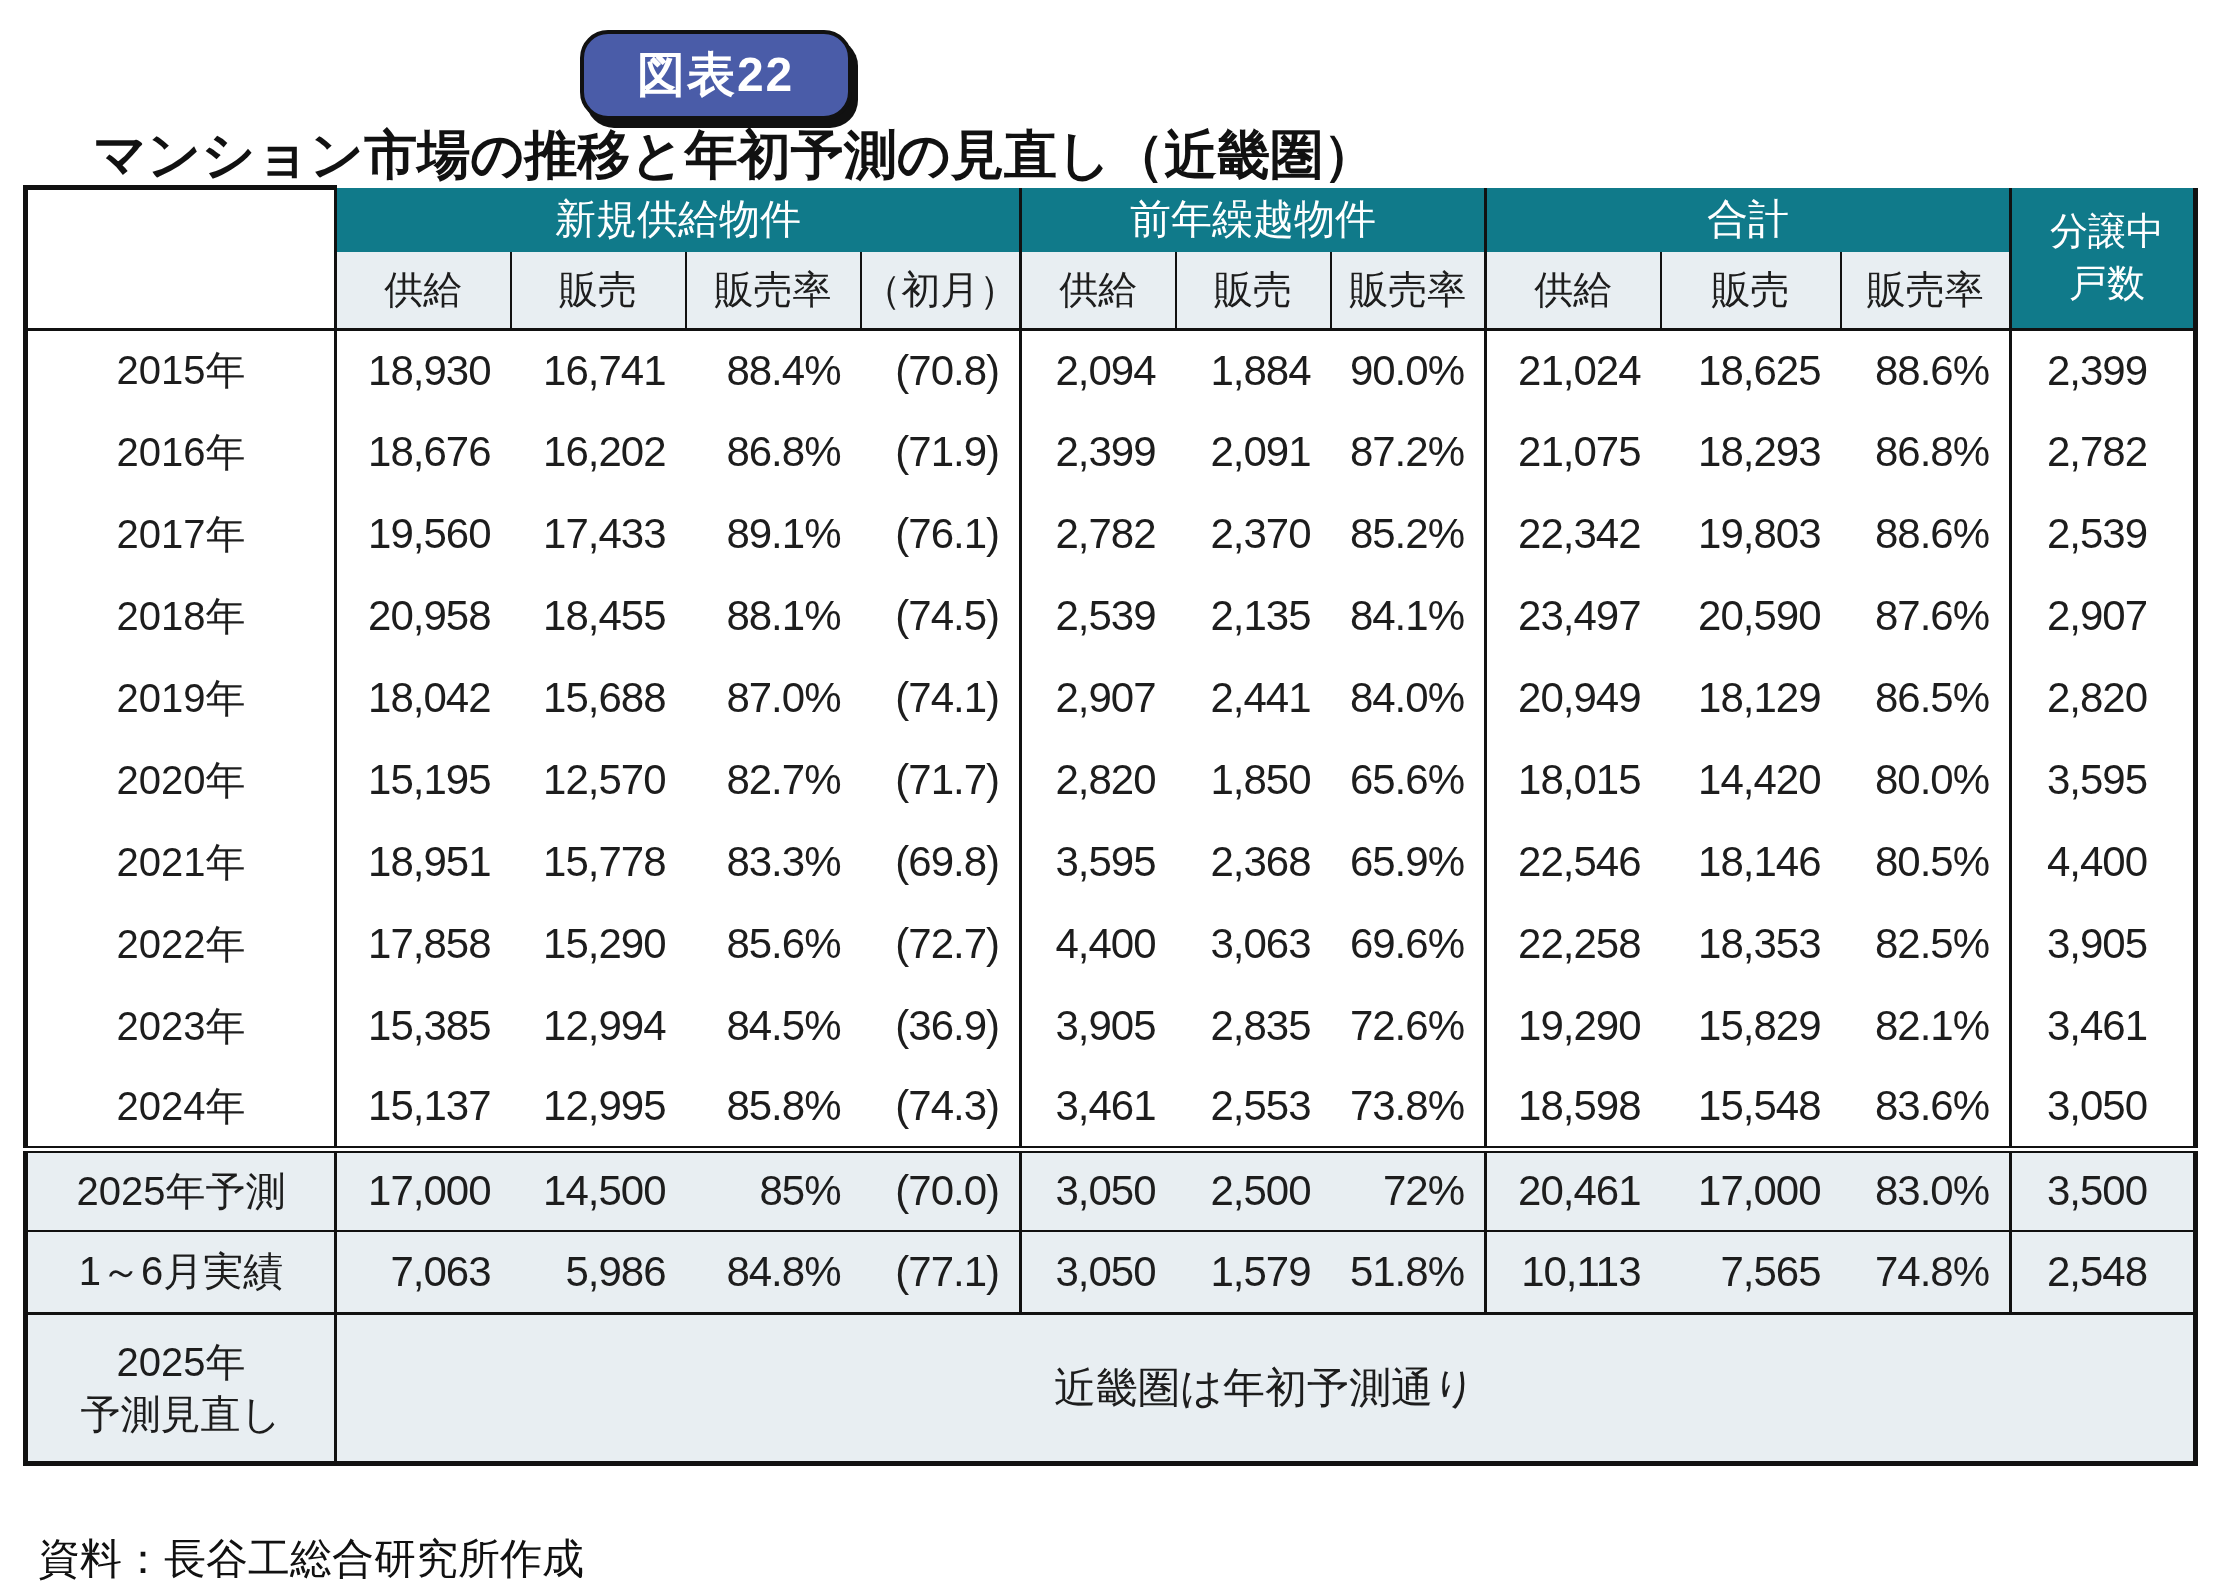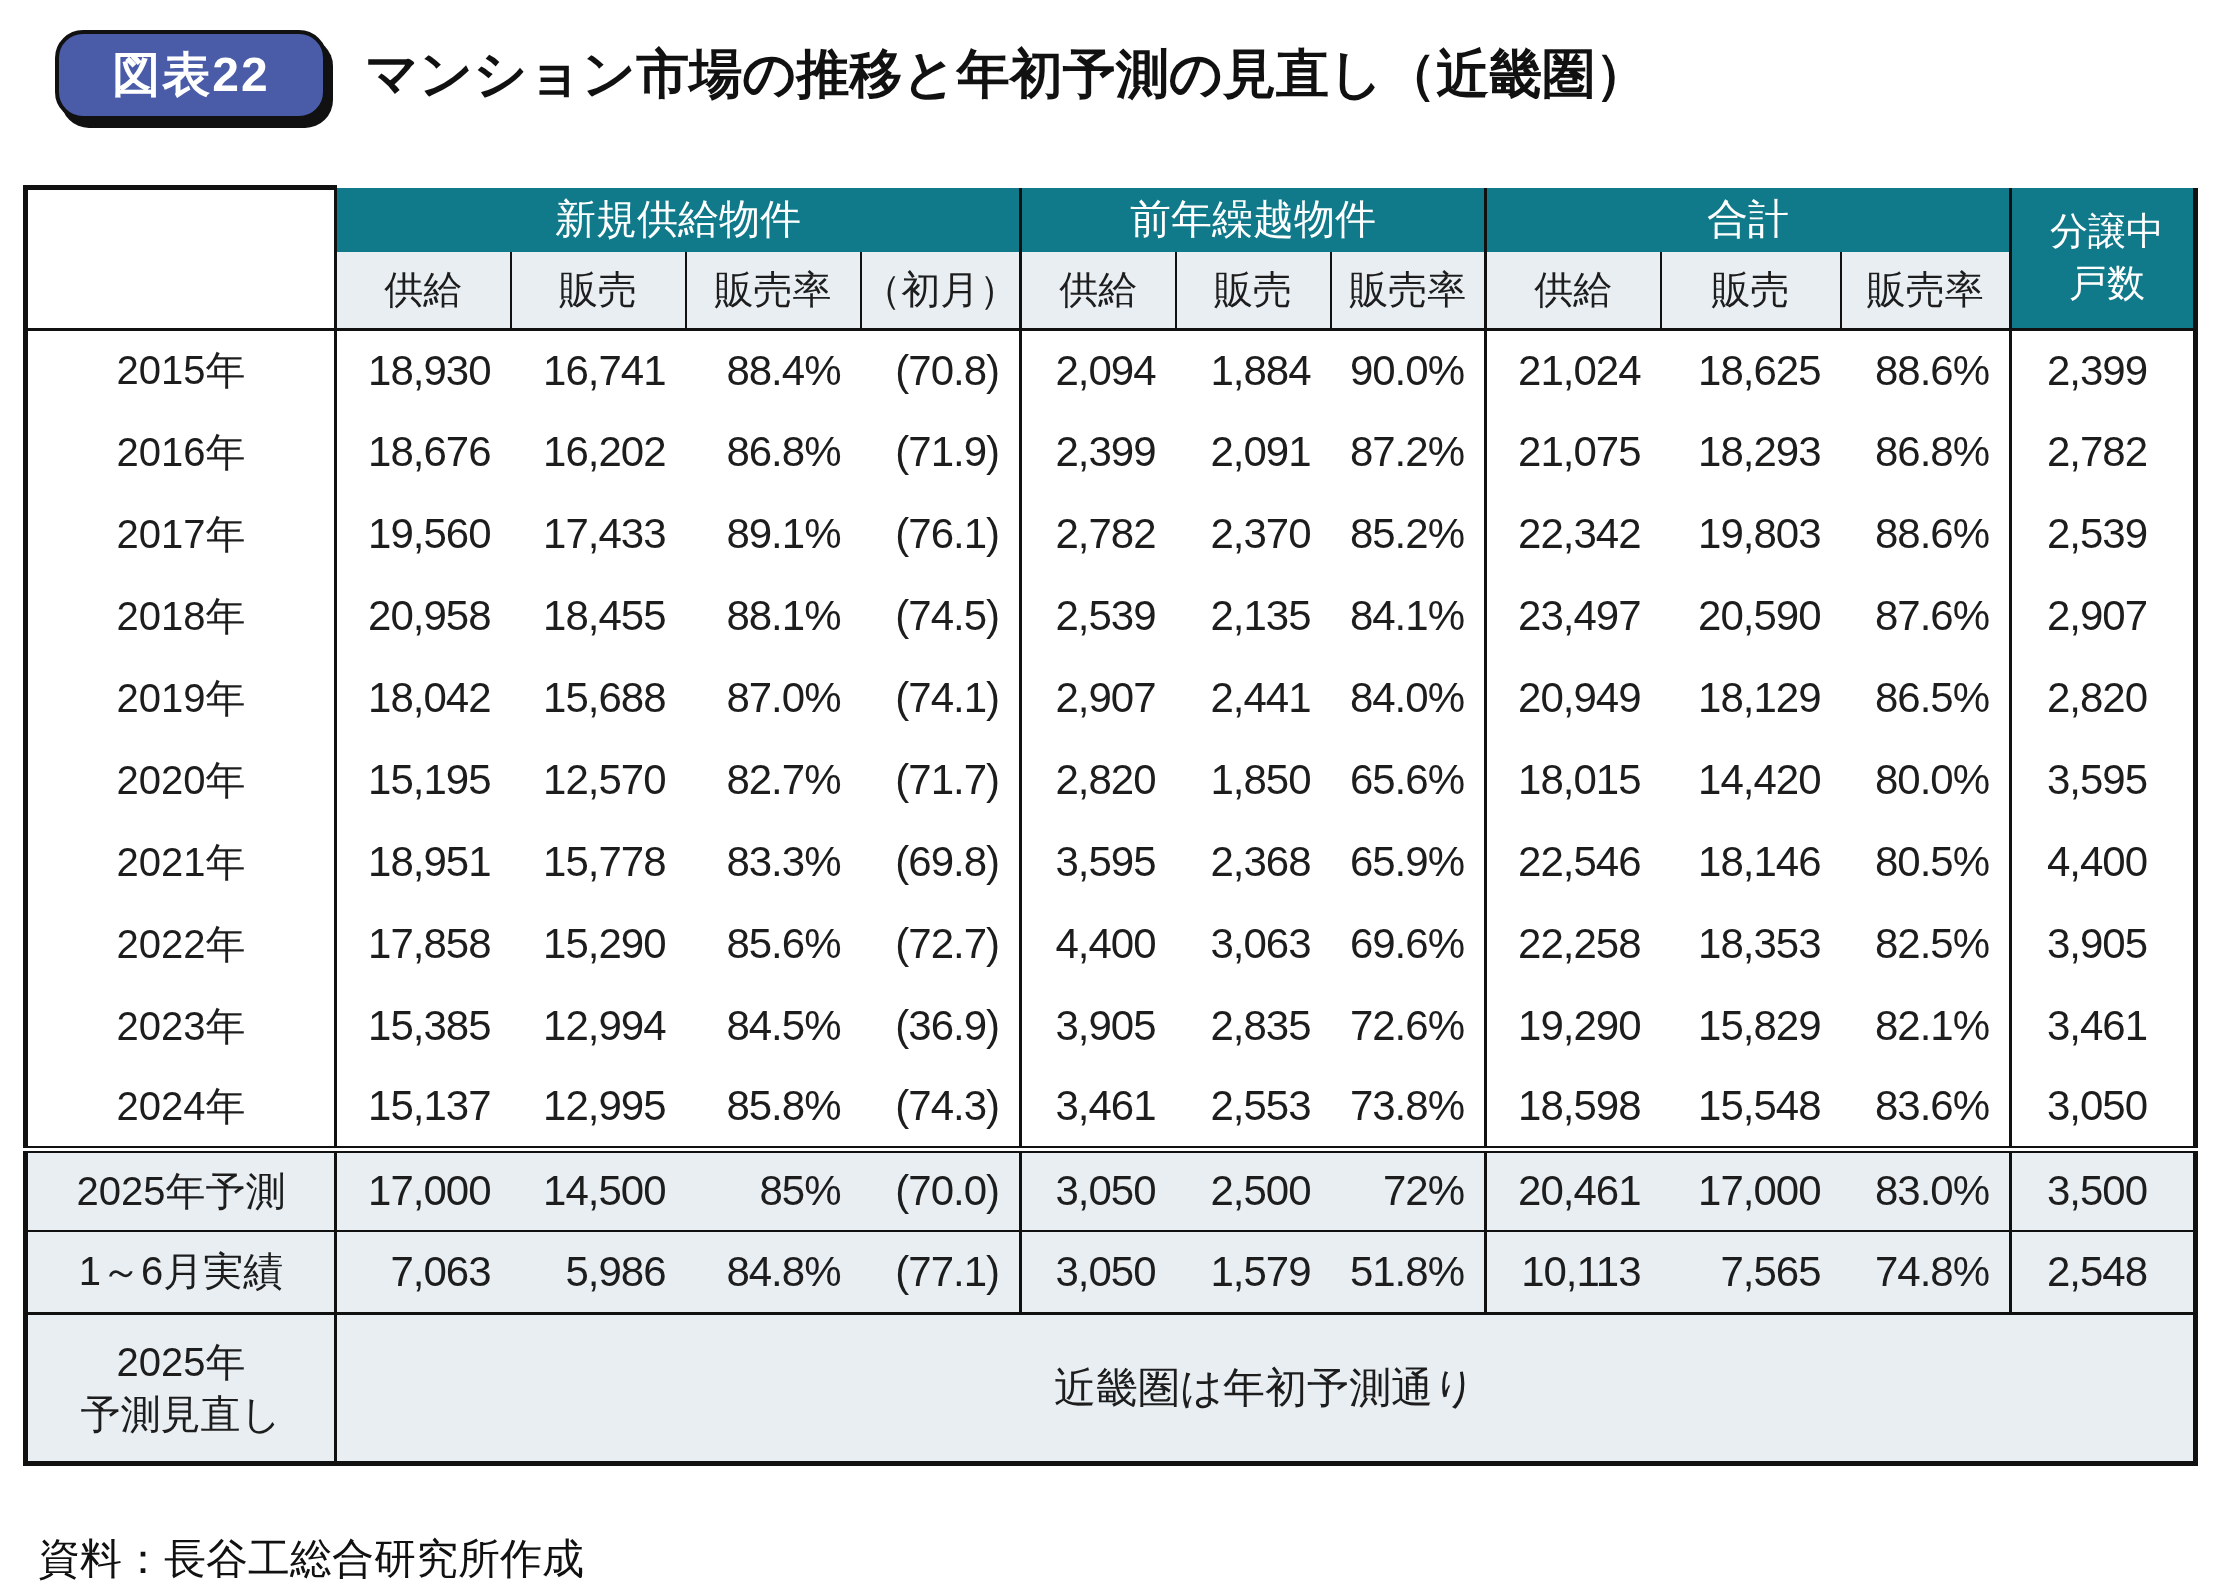--- a/index.html
+++ b/index.html
@@ -7,21 +7,21 @@
     --light:#e8eef2;
     --ink:#111111;
     --text:#1d1d1d;
     --badge:#4a5ca8;
   }
   html,body{margin:0;padding:0;background:#ffffff;}
   body{font-family:"Liberation Sans","DejaVu Sans",sans-serif;color:var(--text);}
   .page{position:relative;width:2239px;height:1588px;background:#ffffff;overflow:hidden;}
 
   
-  .fig-head{position:absolute;left:55px;top:30px;display:flex;align-items:center;}
+  .fig-head{position:absolute;left:55px;top:30px;display:flex;align-items:center;flex-direction:column;}
   .badge{
     width:272px;height:90px;background:var(--badge);
     border:4px solid var(--ink);border-radius:28px;
     box-shadow:6px 8px 0 var(--ink);
     display:flex;align-items:center;justify-content:center;
     color:#ffffff;font-size:48px;font-weight:bold;letter-spacing:2px;
     box-sizing:border-box;
   }
   .fig-title{margin-left:38px;font-size:53px;font-weight:bold;color:var(--ink);letter-spacing:0px;white-space:nowrap;}
 

